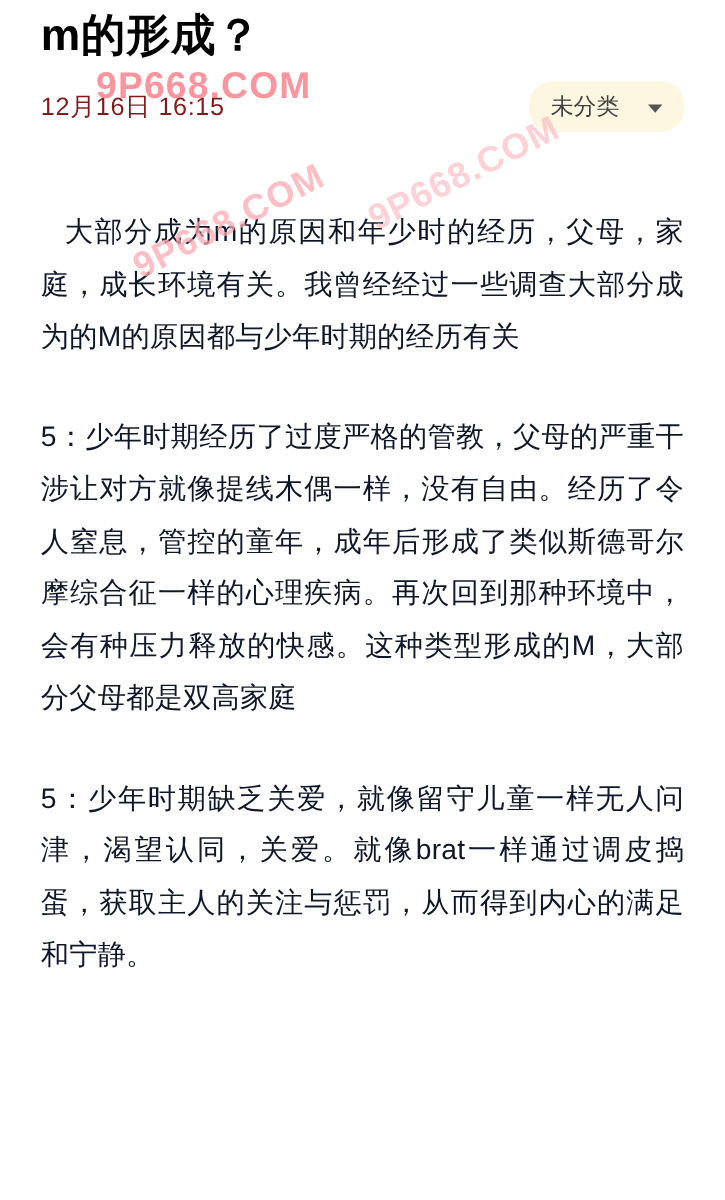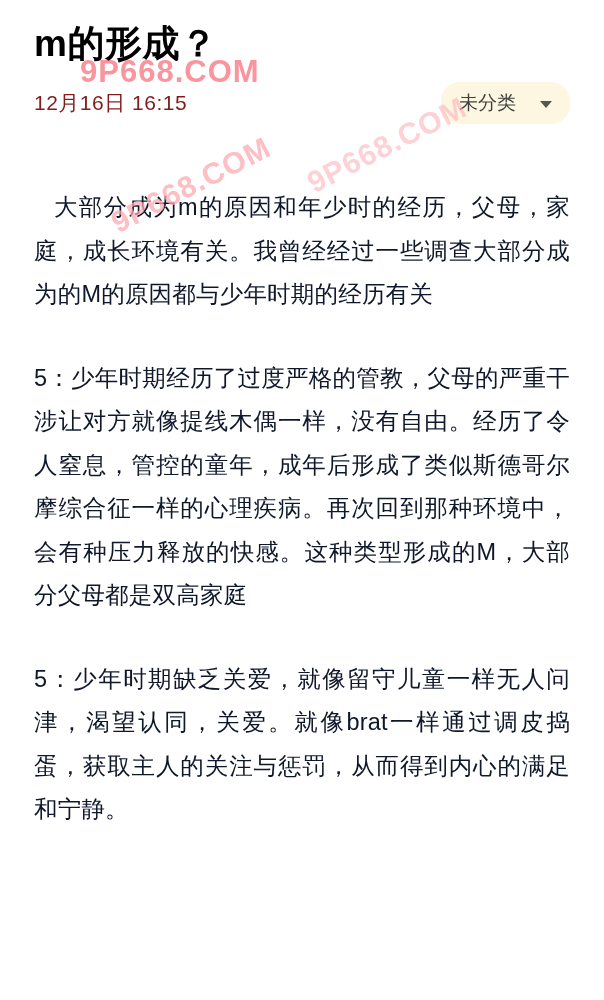--- a/index.html
+++ b/index.html
@@ -13,21 +13,21 @@
     font-family: "Liberation Sans", sans-serif;
     color: #1a1a1a;
     position: relative;
     overflow: hidden;
   }
   .page {
     position: relative;
     width: 604px;
     height: 1000px;
     box-sizing: border-box;
-    padding: 14px 34px;
+    padding: 0 34px;
   }
   .title {
     font-size: 37px;
     font-weight: 700;
     letter-spacing: 0.5px;
     color: #000000;
     margin: 0;
     padding-top: 8px;
     line-height: 1.2;
   }

